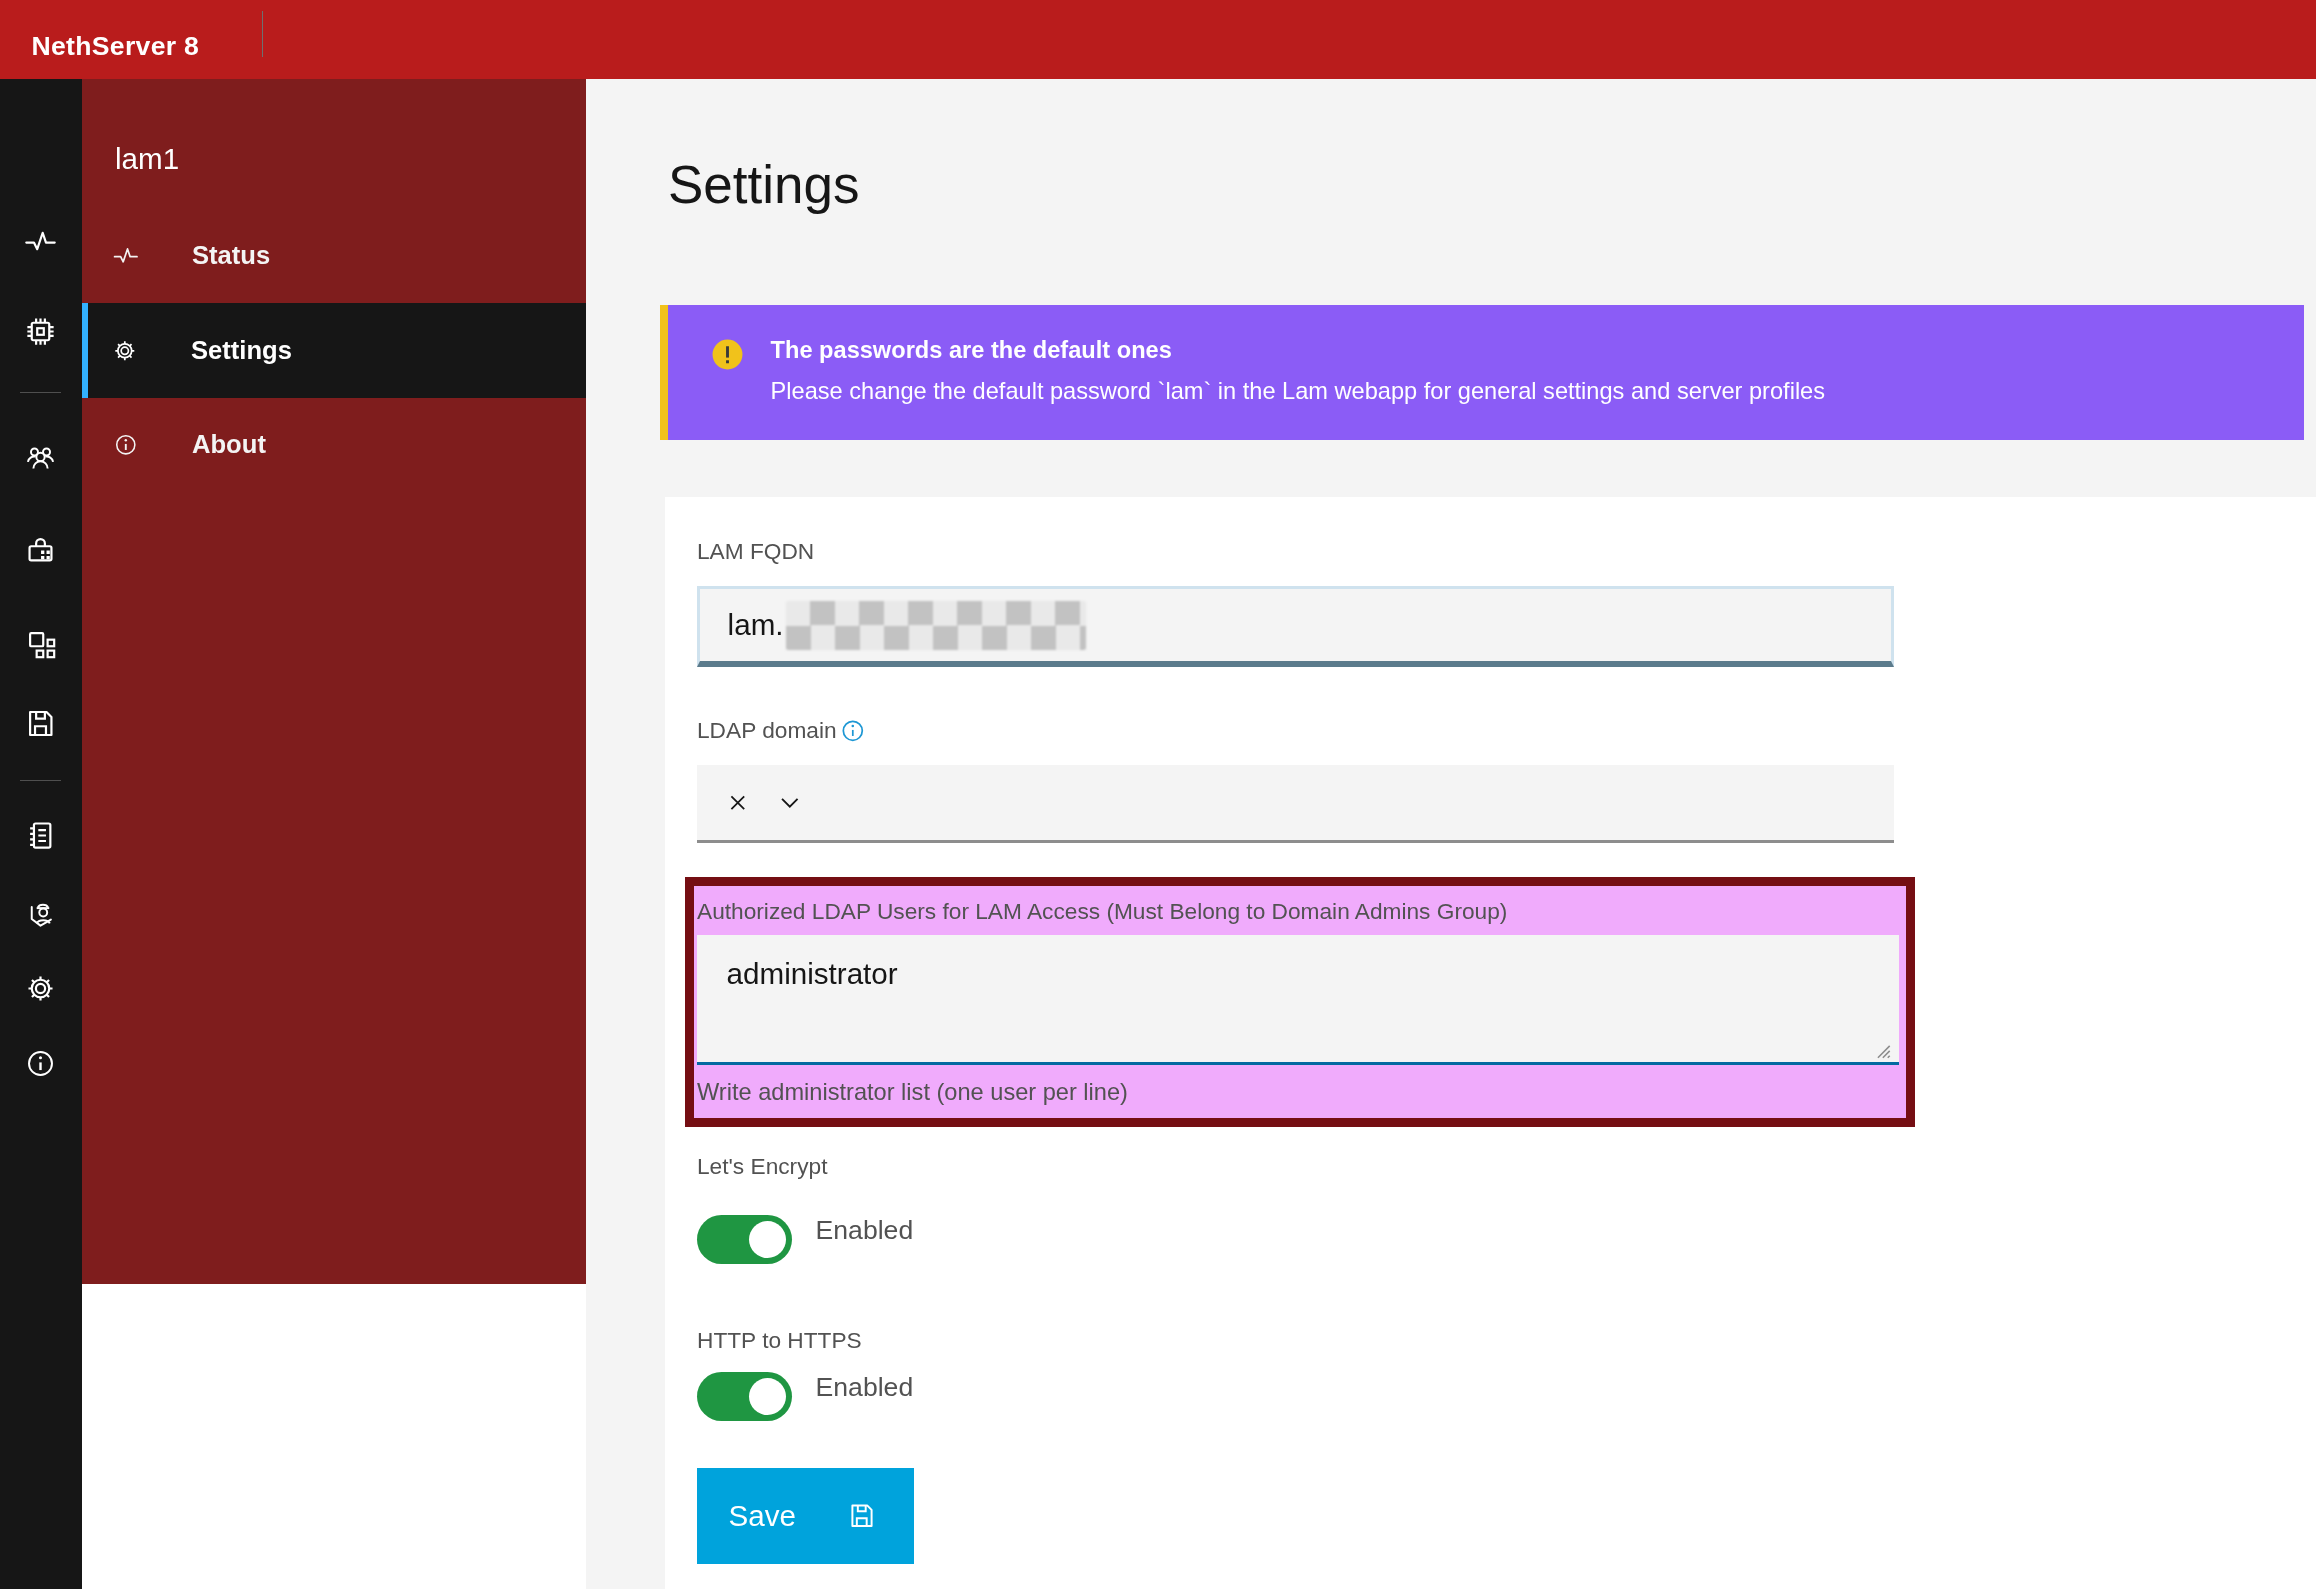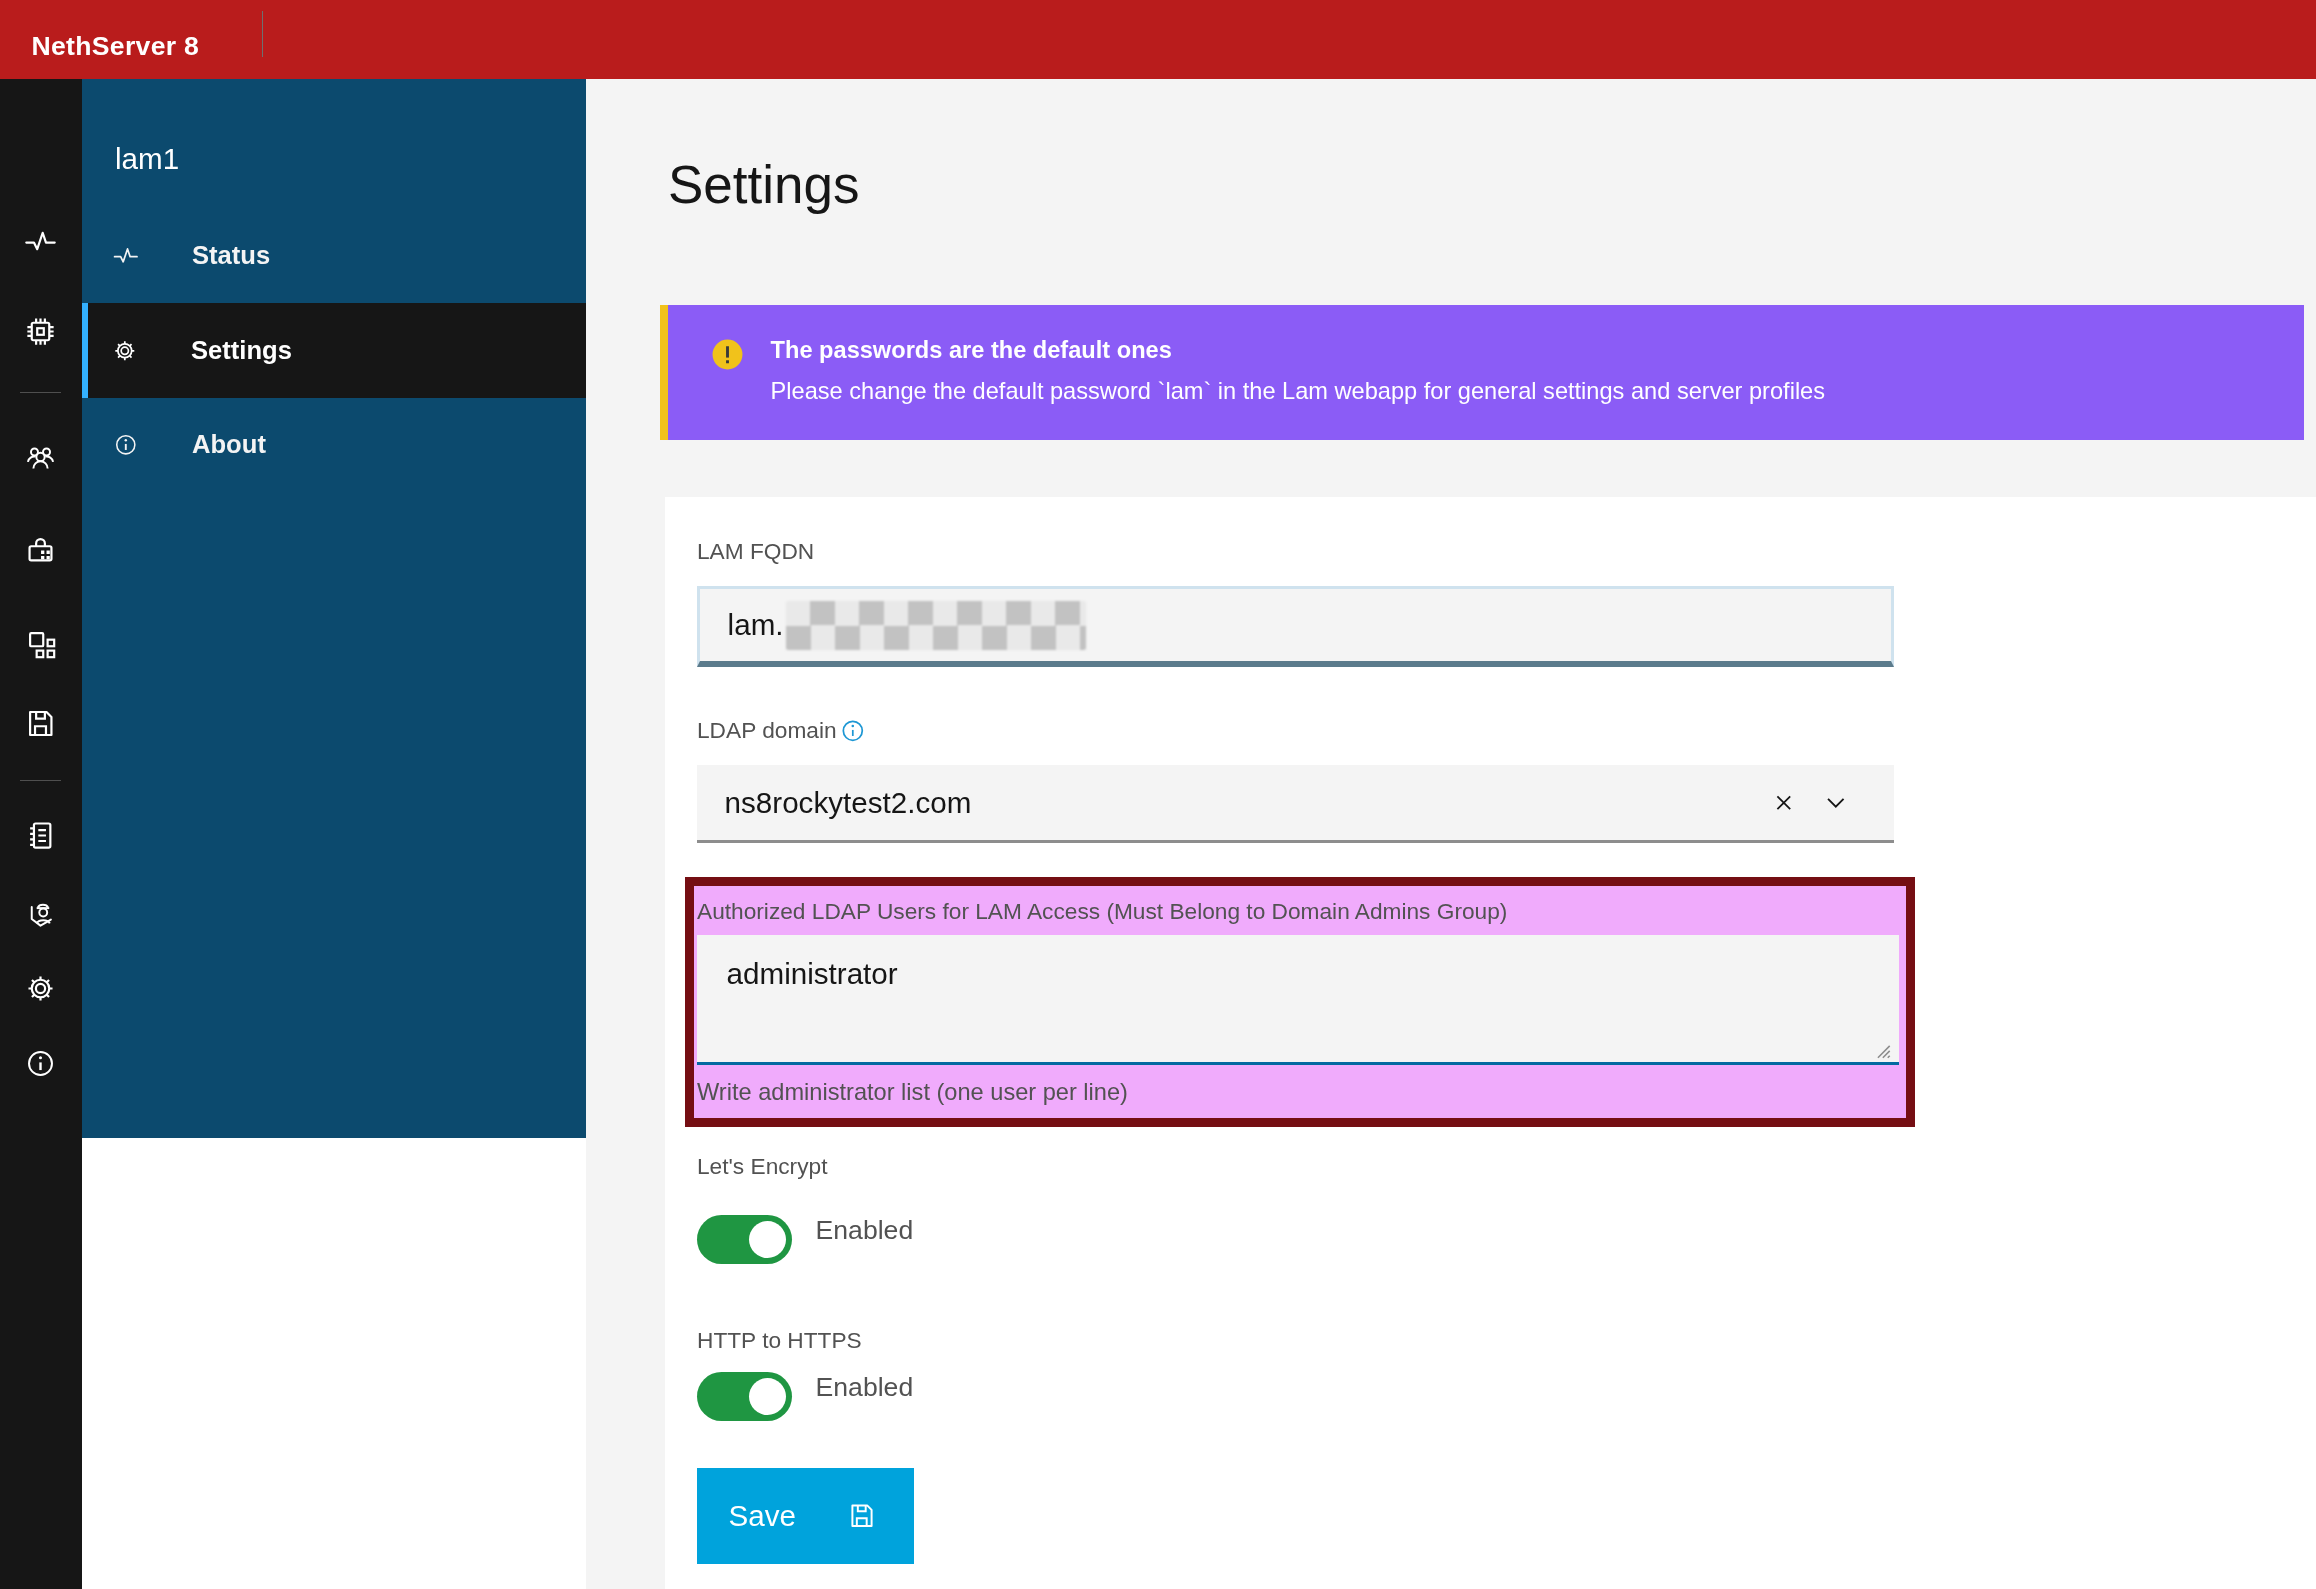--- a/index.html
+++ b/index.html
@@ -20,21 +20,21 @@
   }
   .brand { color: #fff; font-size: 26.6px; font-weight: 700; margin-left: 31.5px; letter-spacing: 0.3px; }
   .header-divider { position: absolute; left: 262px; top: 10.8px; width: 1px; height: 46px; background: #6f6f6f; }
 
   
   .rail { position: absolute; left: 0; top: 79px; width: 82px; height: 1511px; background: #161616; }
   .rail-icon { position: absolute; left: 22.7px; width: 35px; height: 35px; cursor: pointer; }
   .rail-divider { position: absolute; left: 19.7px; width: 41px; height: 1px; background: #4f4f4f; }
 
   
-  .sidebar { position: absolute; left: 82px; top: 79px; width: 504px; height: 1059px; background: #0c4a6e; }
+  .sidebar { position: absolute; left: 82px; top: 79px; width: 504px; height: 1205px; background: #7f1d1d; }
   .app-name { position: absolute; left: 33px; top: 63px; color: #ffffff; font-size: 29.6px; font-weight: 400; }
   .nav-item {
     position: absolute; left: 0; width: 504px; height: 95px;
     display: flex; align-items: center; cursor: pointer; color: #f4f4f4;
   }
   .nav-item .nav-icon { position: absolute; left: 29.6px; width: 27.6px; height: 27.6px; }
   .nav-item .nav-label { position: absolute; left: 110px; font-size: 25.6px; font-weight: 700; }
   .nav-item.active { background: #161616; border-left: 6.9px solid #33b1ff; color: #ffffff; }
   .nav-item.active .nav-icon { left: 22.7px; }
   .nav-item.active .nav-label { left: 103px; }
@@ -271,21 +271,20 @@
   <span class="field-label" style="position:static">LDAP domain</span>
   <span style="width:27.6px;height:27.6px;">
     <svg viewBox="0 0 32 32" fill="none" stroke="#1d97d4" stroke-width="2">
       <circle cx="16" cy="16" r="11"></circle>
         <path d="M16 15v7"></path>
         <circle cx="16" cy="10.5" r="1.5" fill="#1d97d4" stroke="none"></circle>
     </svg>
   </span>
 </div>
 <div class="combobox">
-  <span class="combo-value">ns8rockytest2.com</span>
   <span class="combo-icons">
     <span style="width:25.6px;height:25.6px;">
       <svg viewBox="0 0 32 32" stroke="#161616" stroke-width="2.2">
           <path d="M8 8l16 16 M24 8L8 24"></path>
         </svg>
     </span>
     <span style="width:27.6px;height:27.6px;">
       <svg viewBox="0 0 32 32" fill="none" stroke="#161616" stroke-width="2.2">
           <polyline points="7,11.5 16,20.5 25,11.5"></polyline>
         </svg>

